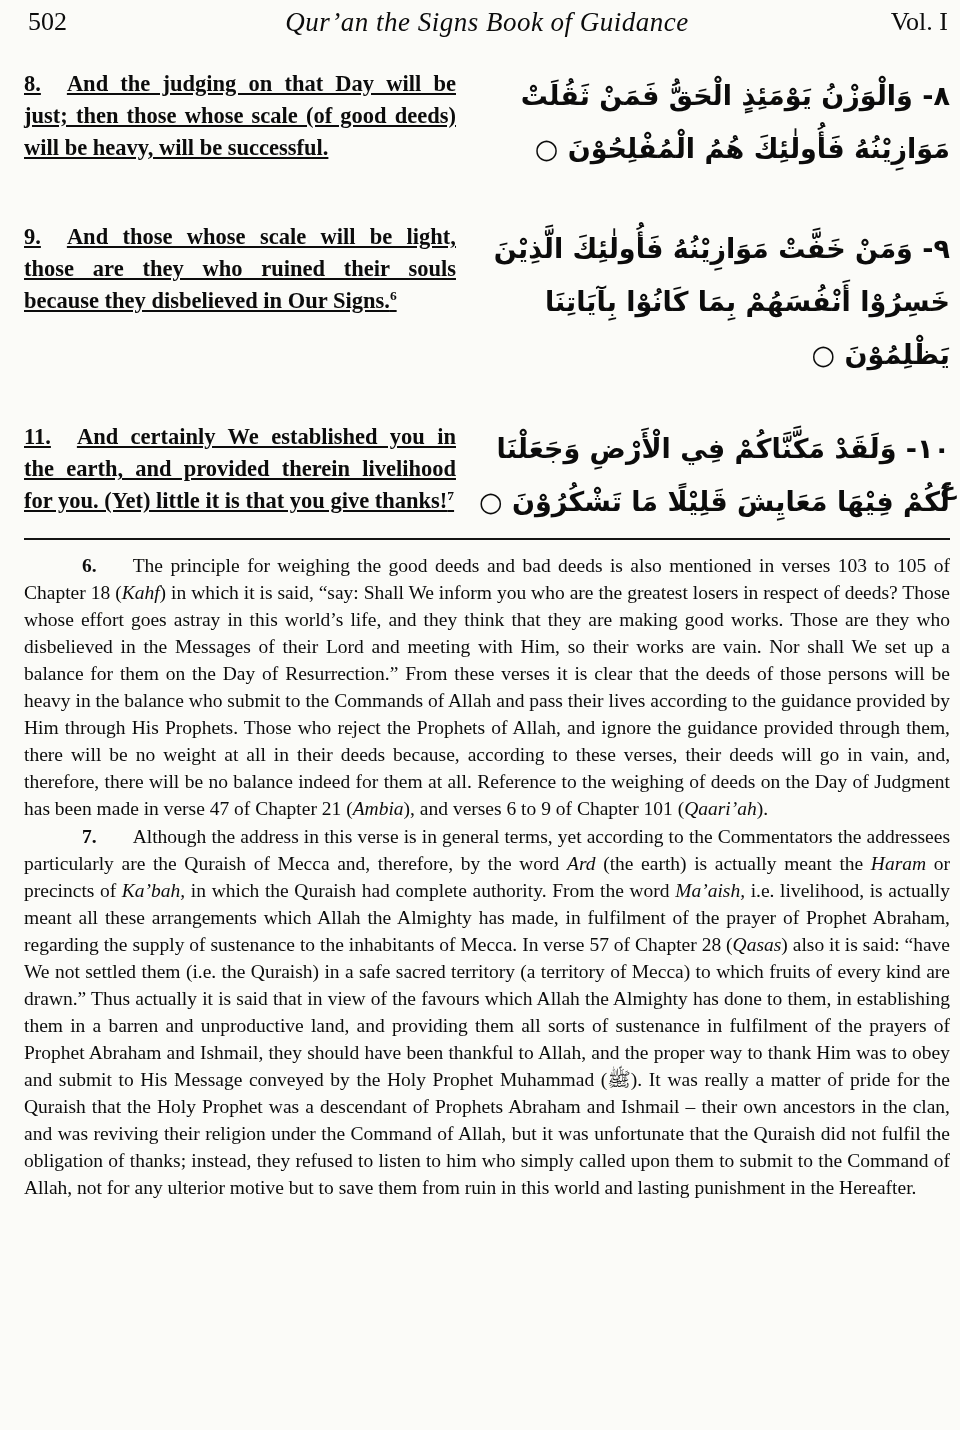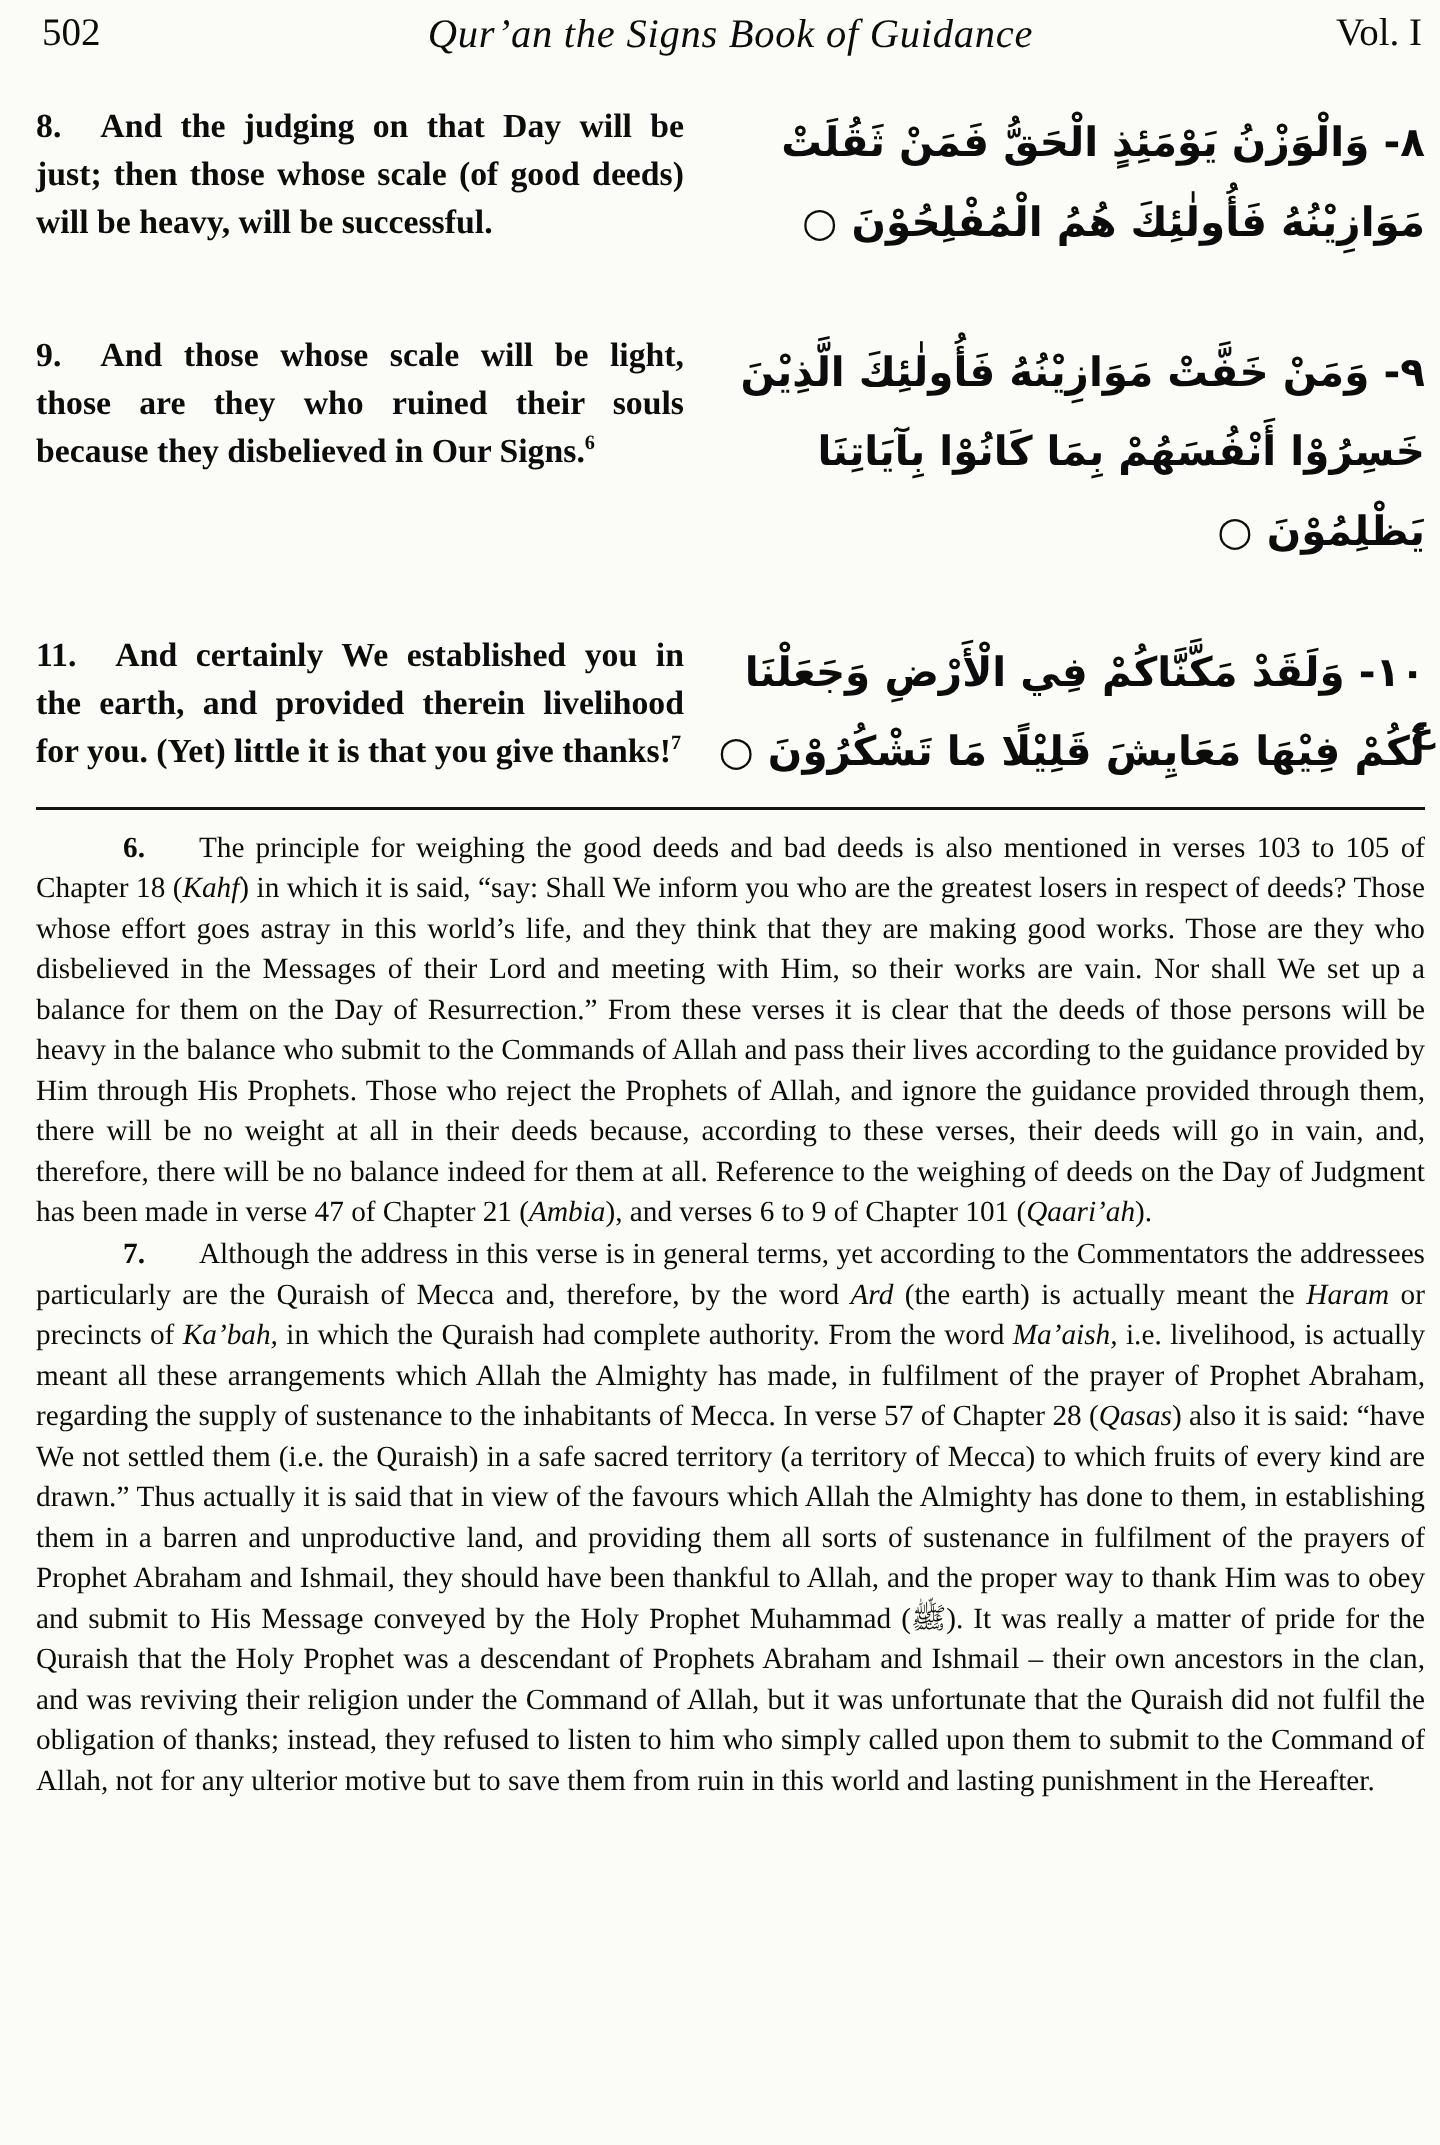--- a/index.html
+++ b/index.html
@@ -48,20 +48,21 @@
     align-items: flex-start;
   }
   .verse-row.gap1 { margin-bottom: 46px; }
   .verse-row.gap2 { margin-bottom: 40px; }
   .verse-en {
     width: 432px;
     font-weight: bold;
     font-size: 22.5px;
     line-height: 1.42;
     text-align: justify;
+    text-decoration: underline;
   }
   .verse-num { margin-right: 26px; }
   .verse-en sup { font-size: 0.6em; line-height: 0; }
   .verse-ar {
     width: 478px;
     direction: rtl;
     text-align: right;
     font-family: "DejaVu Sans", sans-serif;
     font-weight: bold;
     font-size: 27px;

